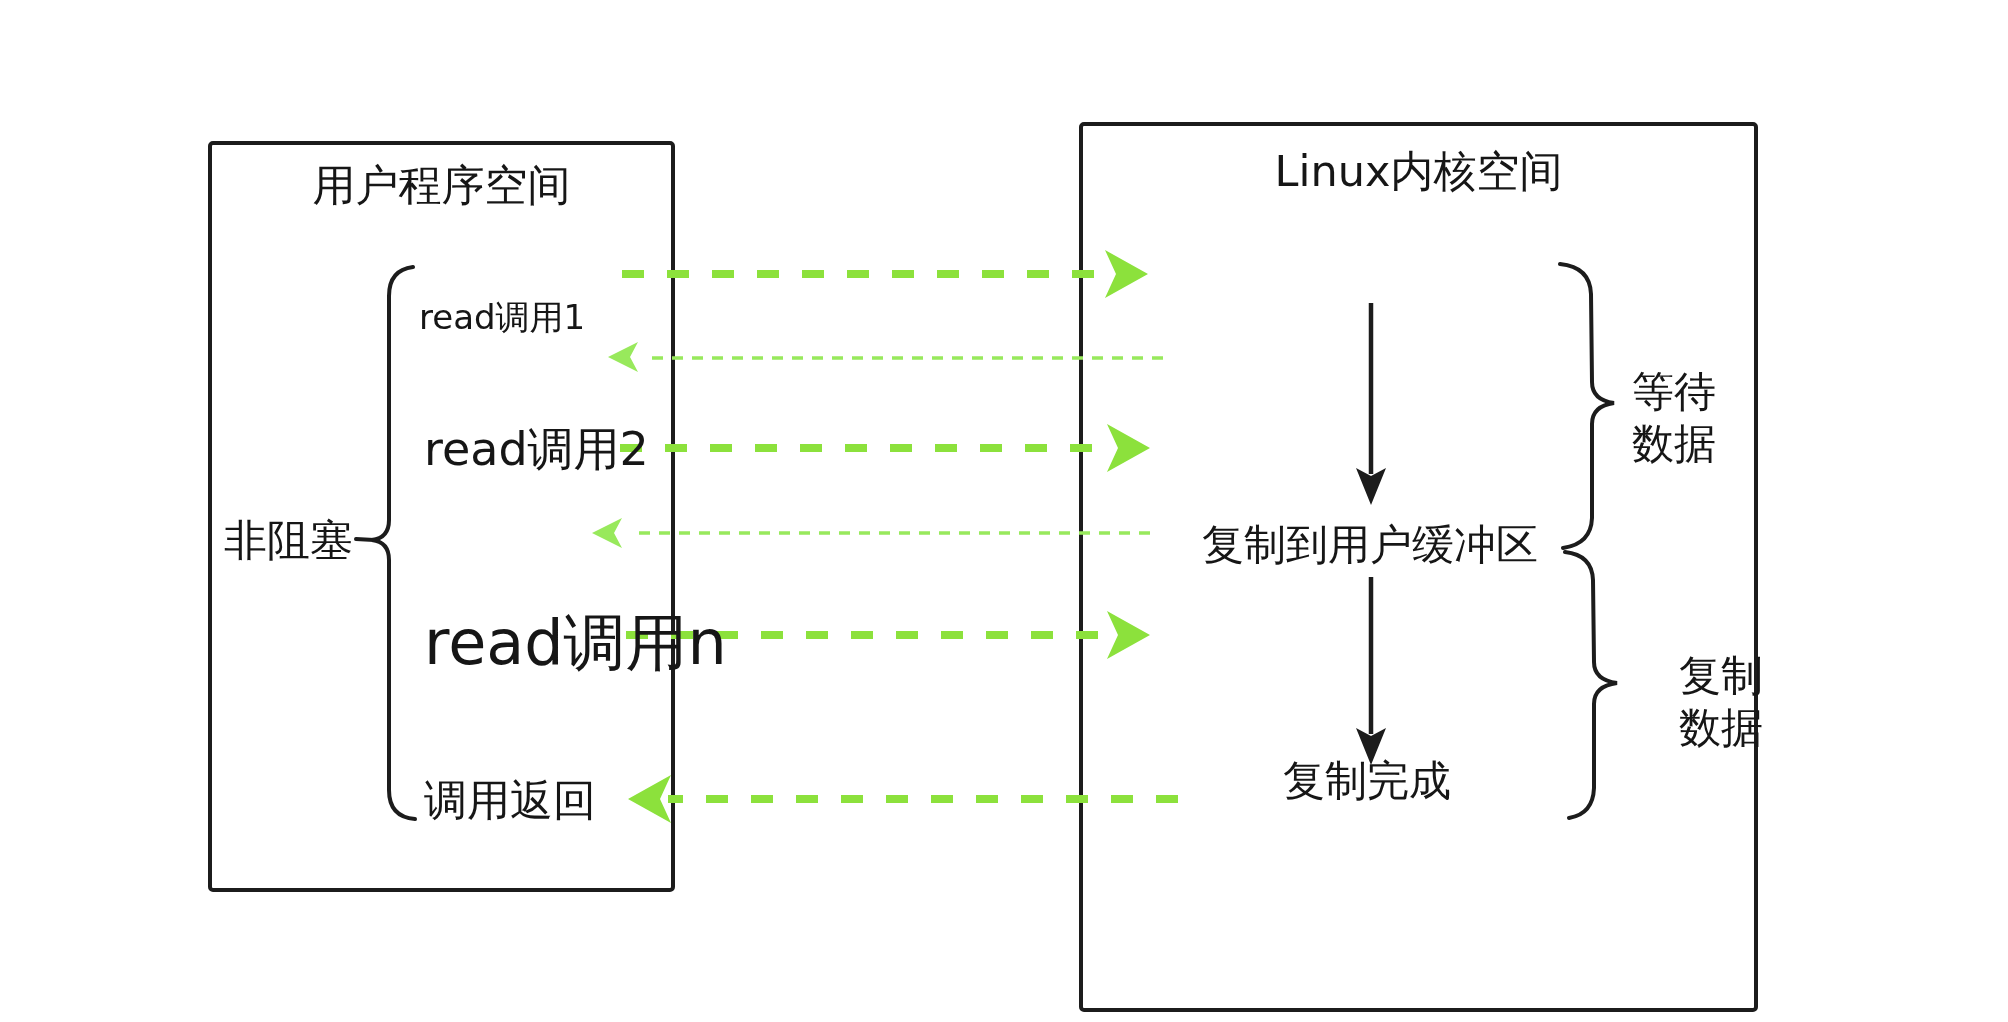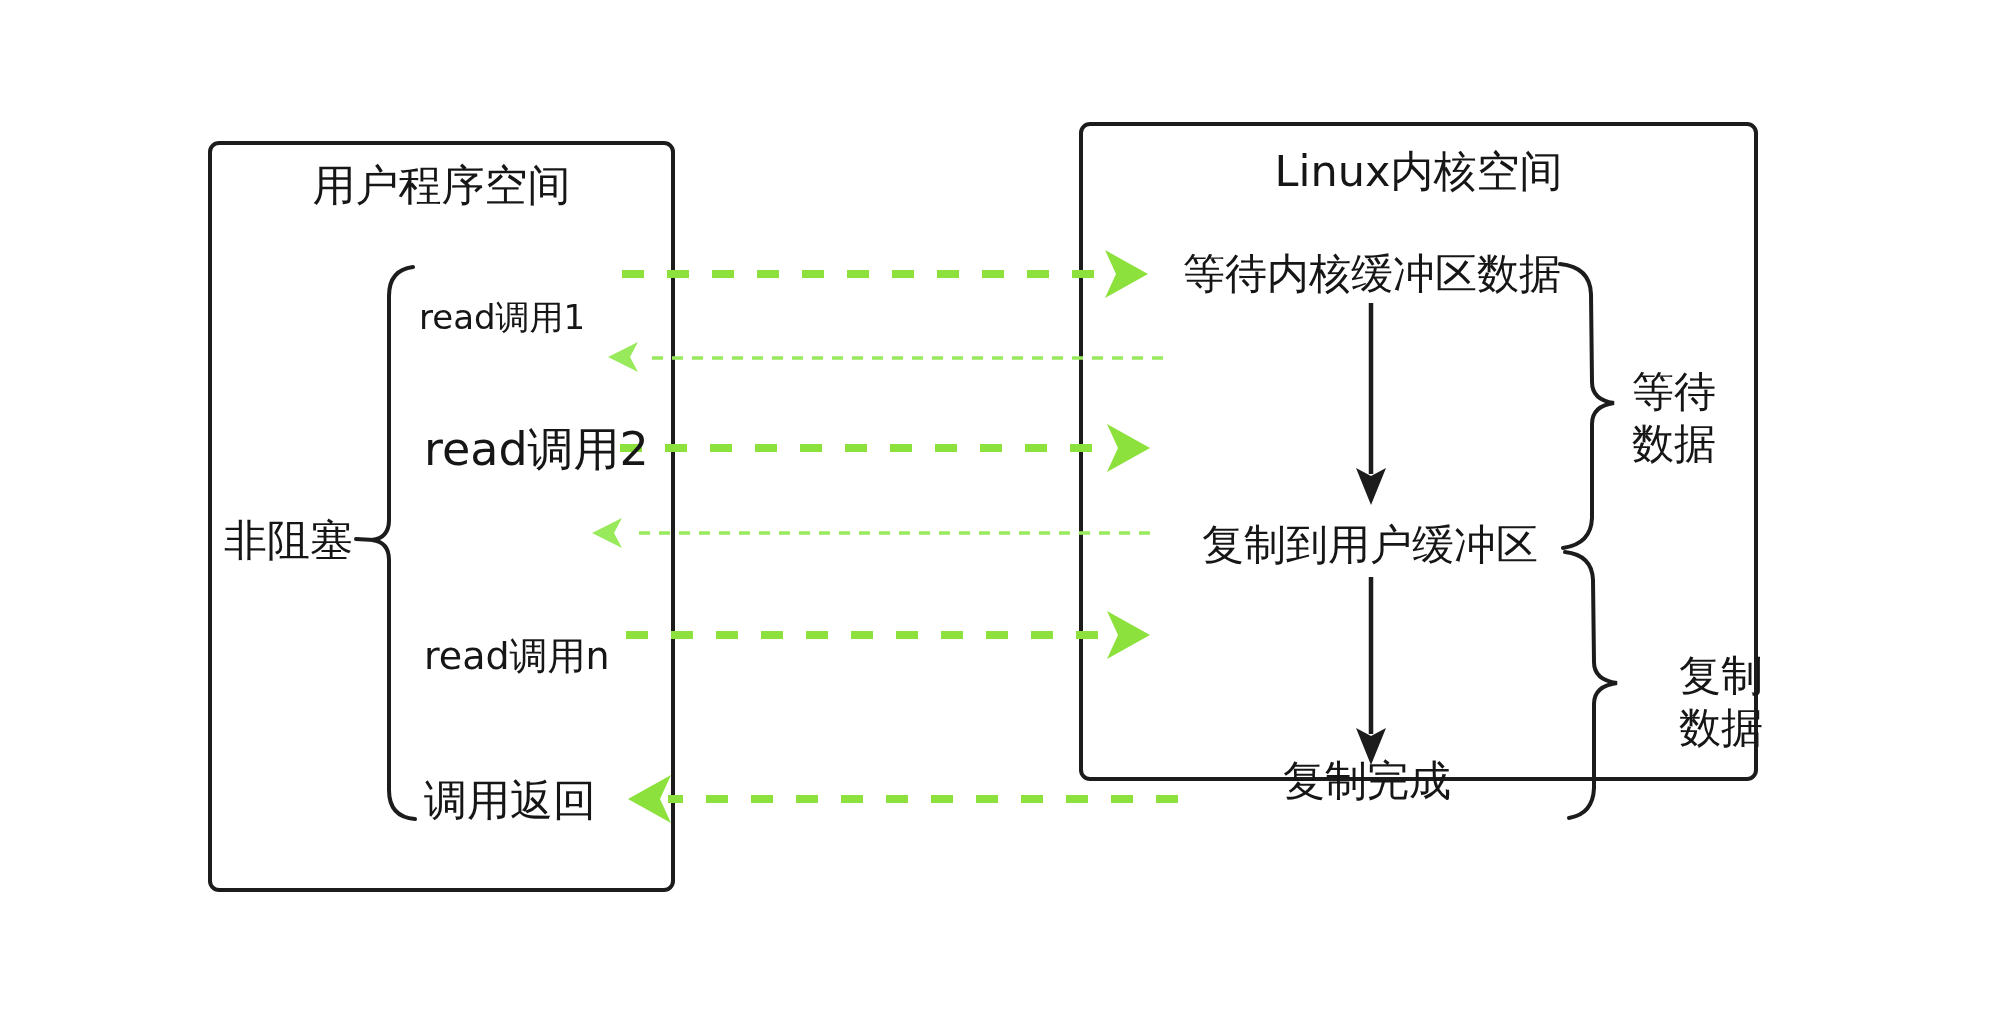--- a/index.html
+++ b/index.html
@@ -1,22 +1,22 @@
 <!DOCTYPE html>
 <html><head>
 <meta charset="utf-8">
 <style>
   html,body{margin:0;padding:0;background:#ffffff;}
   .canvas{
     position:relative;width:2008px;height:1022px;background:#ffffff;overflow:hidden;
     font-family:"DejaVu Sans","Liberation Sans",sans-serif;color:#161616;
   }
-  .box{position:absolute;border:4px solid #1c1c1c;border-radius:11px;box-sizing:border-box;background:transparent;}
+  .box{position:absolute;border:4px solid #1c1c1c;border-radius:5px;box-sizing:border-box;background:transparent;}
   .box-left{left:208px;top:141px;width:467px;height:751px;}
-  .box-right{left:1079px;top:122px;width:679px;height:659px;}
+  .box-right{left:1079px;top:122px;width:679px;height:890px;}
   .box-title{position:absolute;left:0;width:100%;text-align:center;font-size:43px;line-height:1;white-space:nowrap;}
   .box-left .box-title{top:19px;}
   .box-right .box-title{top:24px;}
   .label{position:absolute;font-size:44px;line-height:1;white-space:nowrap;}
   .klabel{position:absolute;font-size:42px;line-height:1;white-space:nowrap;}
   .phase{position:absolute;width:96px;text-align:center;font-size:42px;line-height:52px;white-space:nowrap;}
   svg.overlay{position:absolute;left:0;top:0;pointer-events:none;}
 </style>
 </head>
 <body>
@@ -78,25 +78,24 @@
     </g>
 
     <g>
       <line x1="1178" y1="799" x2="668" y2="799" stroke-width="8" stroke-dasharray="22 23" stroke-linecap="butt" stroke="#8ce13c"></line>
       <polygon points="628,799 671,775 660,799 671,823" fill="#8ce13c"></polygon>
     </g>
   </svg>
 
   <div class="label" style="left:419px;top:268px;font-size:34px;margin-top:32px;">read调用1</div>
   <div class="label" style="left:424px;top:426px;font-size:46px;">read调用2</div>
-  <div class="label" style="left:424px;top:612px;font-size:38px;margin-top:25px;">read调用n</div>
+  <div class="label" style="left:424px;top:612px;font-size:62px;">read调用n</div>
   <div class="label" style="left:424px;top:779px;font-size:43px;">调用返回</div>
   <div class="label" style="left:224px;top:519px;font-size:43px;">非阻塞</div>
 
-  <div class="klabel" style="left:1183px;top:253px;">等待内核缓冲区数据</div>
   <div class="klabel" style="left:1202px;top:524px;">复制到用户缓冲区</div>
   <div class="klabel" style="left:1283px;top:760px;">复制完成</div>
 
   <div class="phase" style="left:1626px;top:366px;">
     <div>等待</div>
     <div>数据</div>
   </div>
   <div class="phase" style="left:1626px;top:650px;margin-left:47px;">
     <div>复制</div>
     <div>数据</div>

